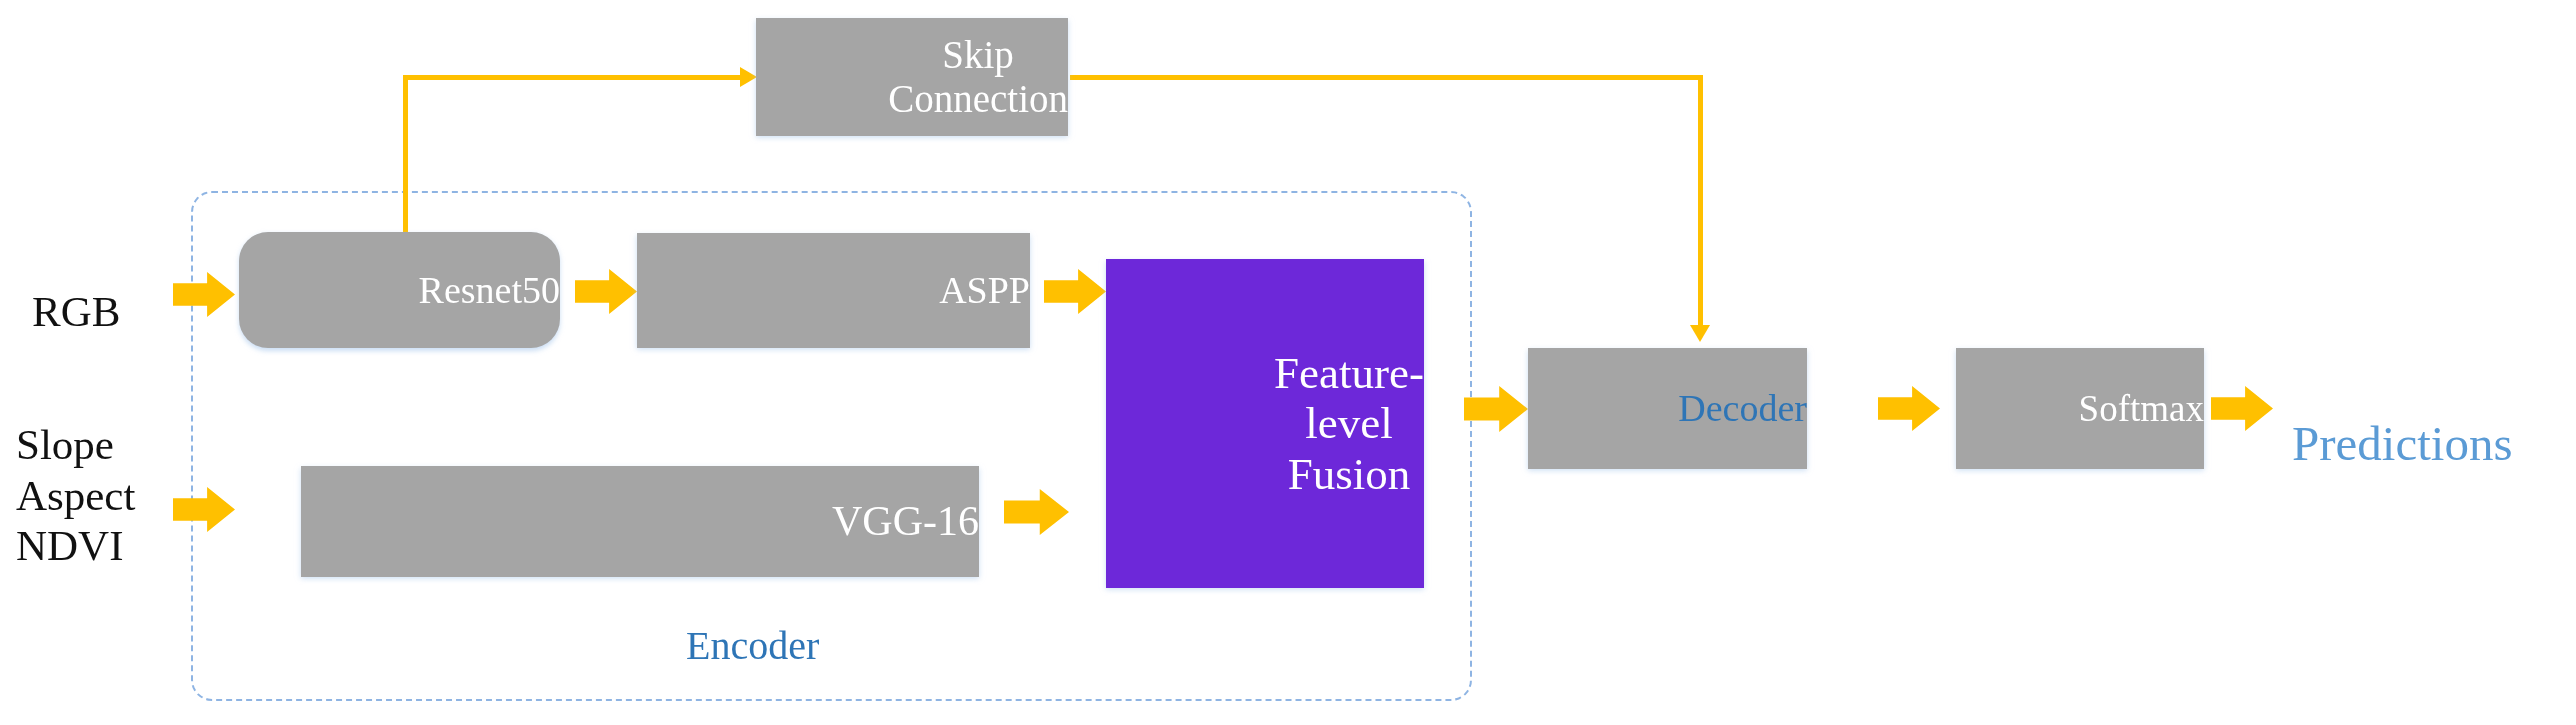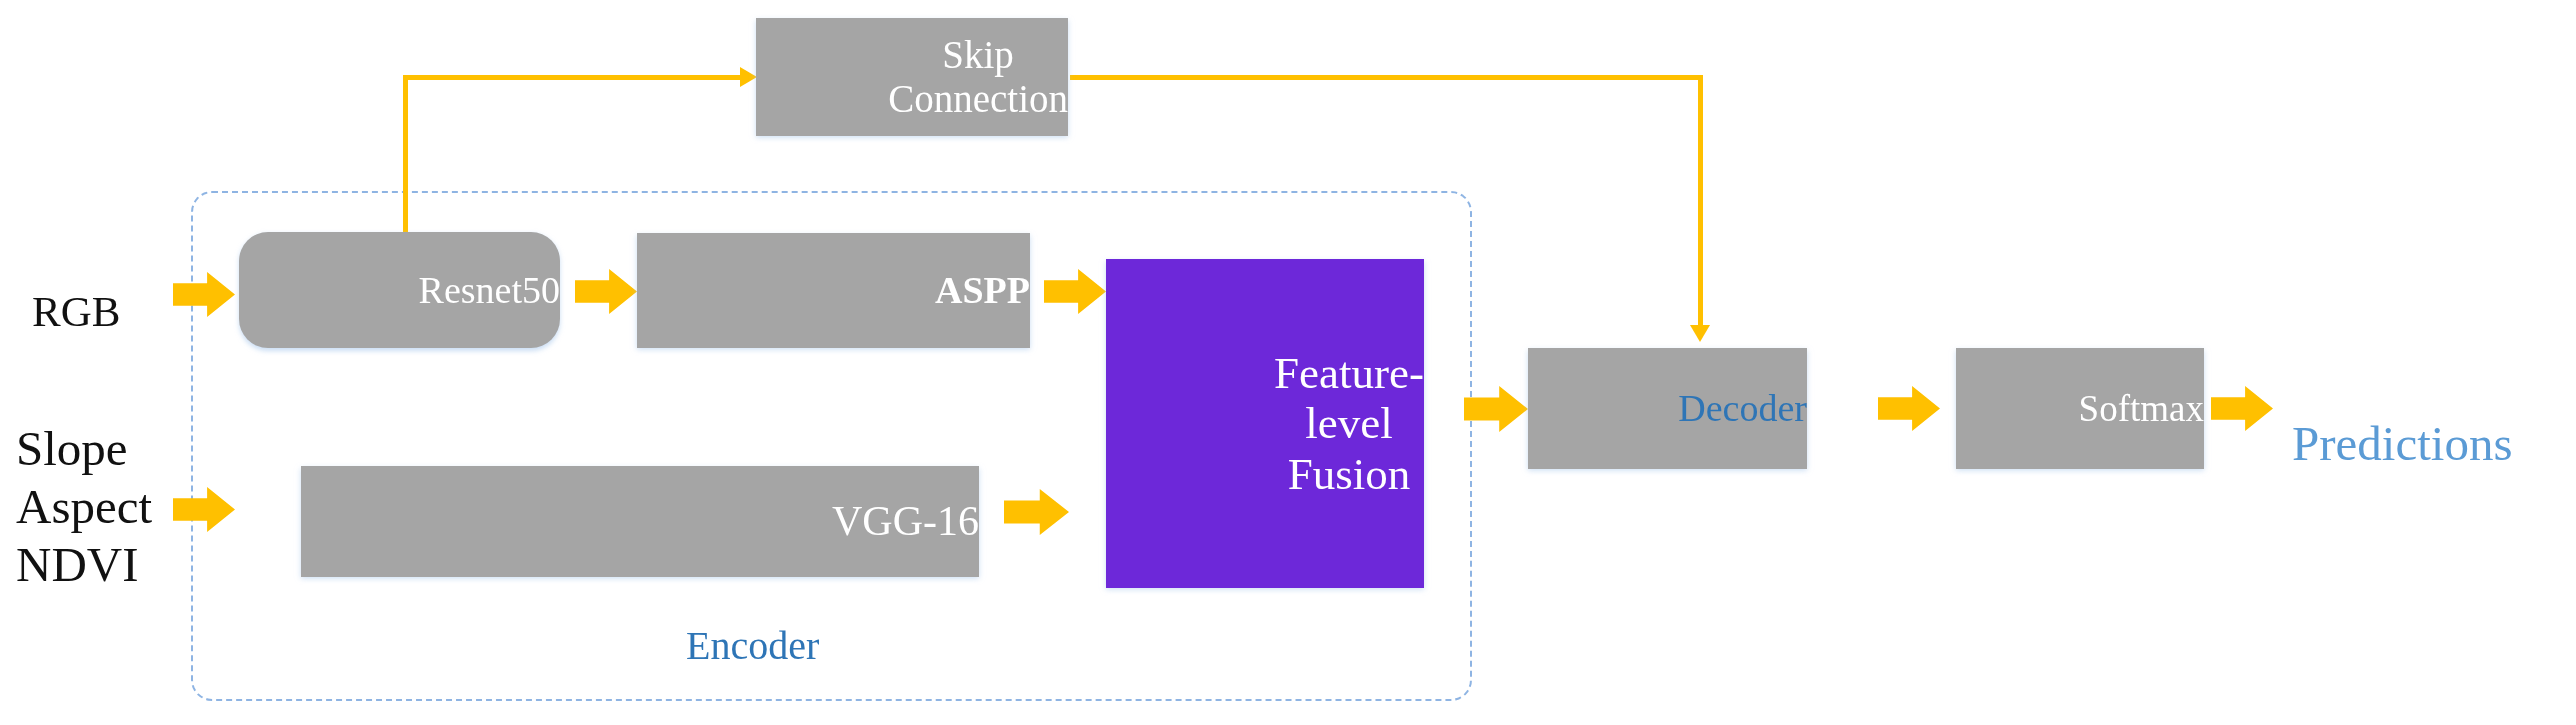--- a/index.html
+++ b/index.html
@@ -117,28 +117,28 @@
   <div class="block-arrow" style="left:173px;top:272px;width:62px;height:45px;
               clip-path:polygon(0% 25%,55% 25%,55% 0%,100% 50%,55% 100%,55% 75%,0% 75%);"></div>
 
   <div class="node box-gray" style="left:239px;top:232px;width:321px;height:116px;font-size:38px;border-radius:29px;">
     <span>Resnet50</span>
   </div>
 
   <div class="block-arrow" style="left:575px;top:269px;width:62px;height:45px;
               clip-path:polygon(0% 25%,55% 25%,55% 0%,100% 50%,55% 100%,55% 75%,0% 75%);"></div>
 
-  <div class="node box-gray" style="left:637px;top:233px;width:393px;height:115px;font-size:38px;font-weight:bold;">
+  <div class="node box-gray" style="left:637px;top:233px;width:393px;height:115px;font-size:38px;">
     <span>ASPP</span>
   </div>
 
   <div class="block-arrow" style="left:1044px;top:269px;width:62px;height:45px;
               clip-path:polygon(0% 25%,55% 25%,55% 0%,100% 50%,55% 100%,55% 75%,0% 75%);"></div>
 
-  <div class="label-black" style="left:16px;top:420px;font-size:49px;text-align:left;">Slope
+  <div class="label-black" style="left:16px;top:420px;font-size:43px;text-align:left;">Slope
 Aspect
 NDVI</div>
 
   <div class="block-arrow" style="left:173px;top:487px;width:62px;height:45px;
               clip-path:polygon(0% 25%,55% 25%,55% 0%,100% 50%,55% 100%,55% 75%,0% 75%);"></div>
 
   <div class="node box-gray" style="left:301px;top:466px;width:678px;height:111px;font-size:42px;">
     <span>VGG-16</span>
   </div>
 

